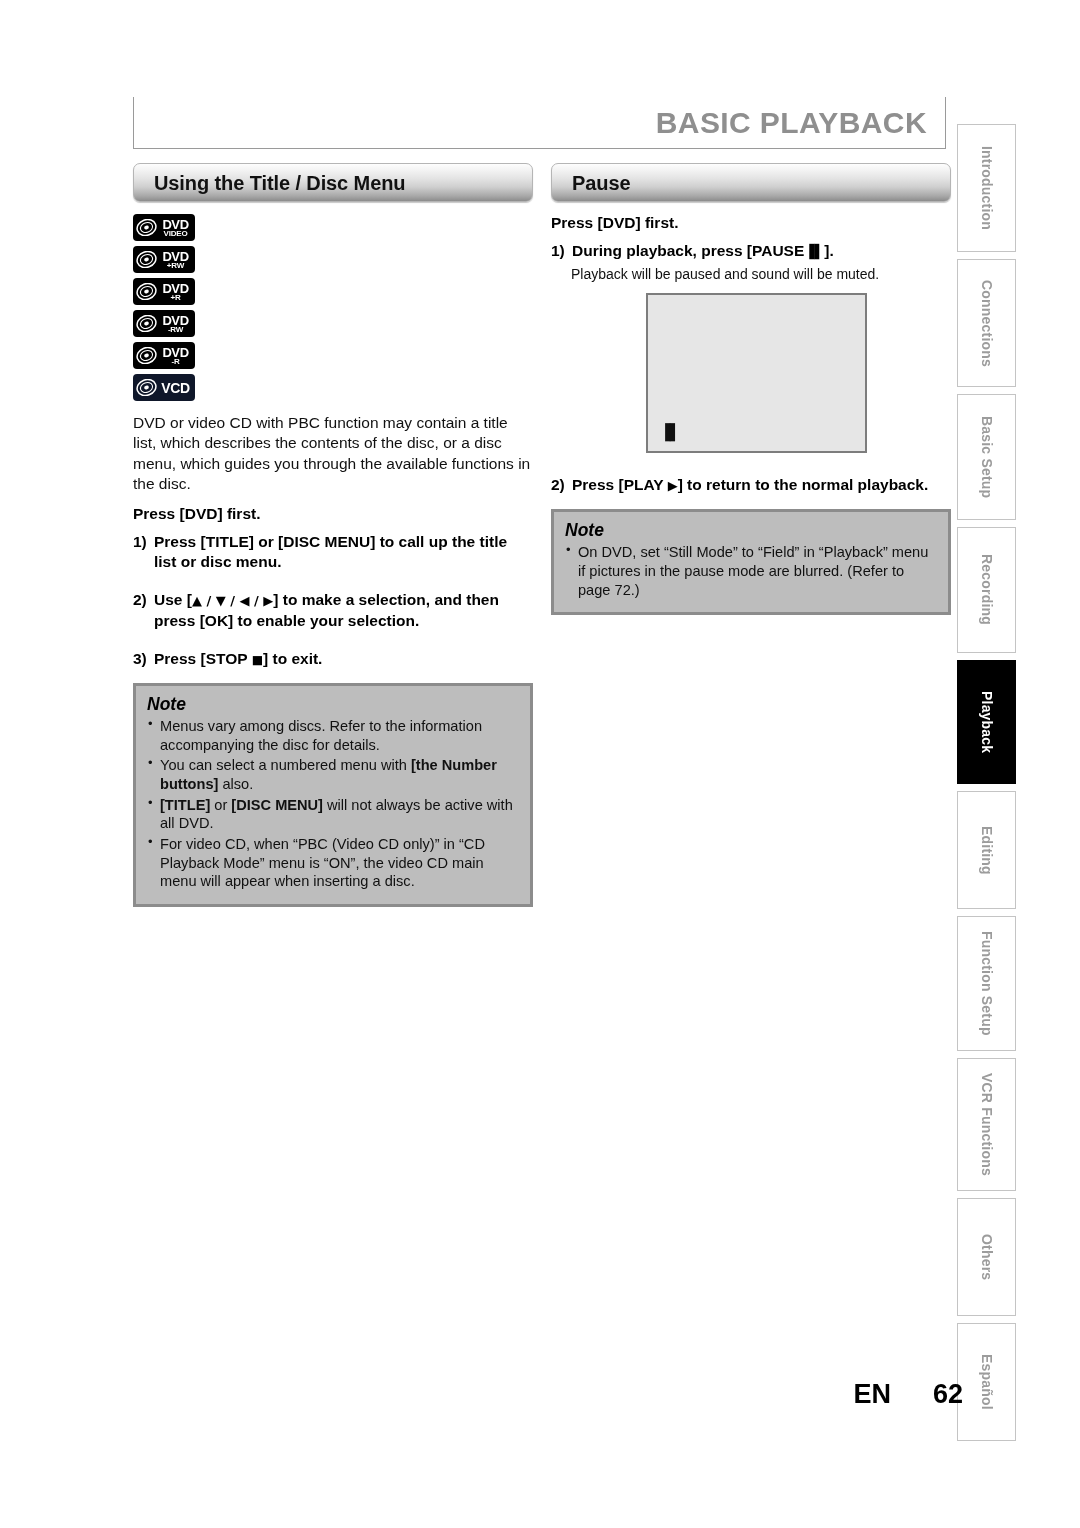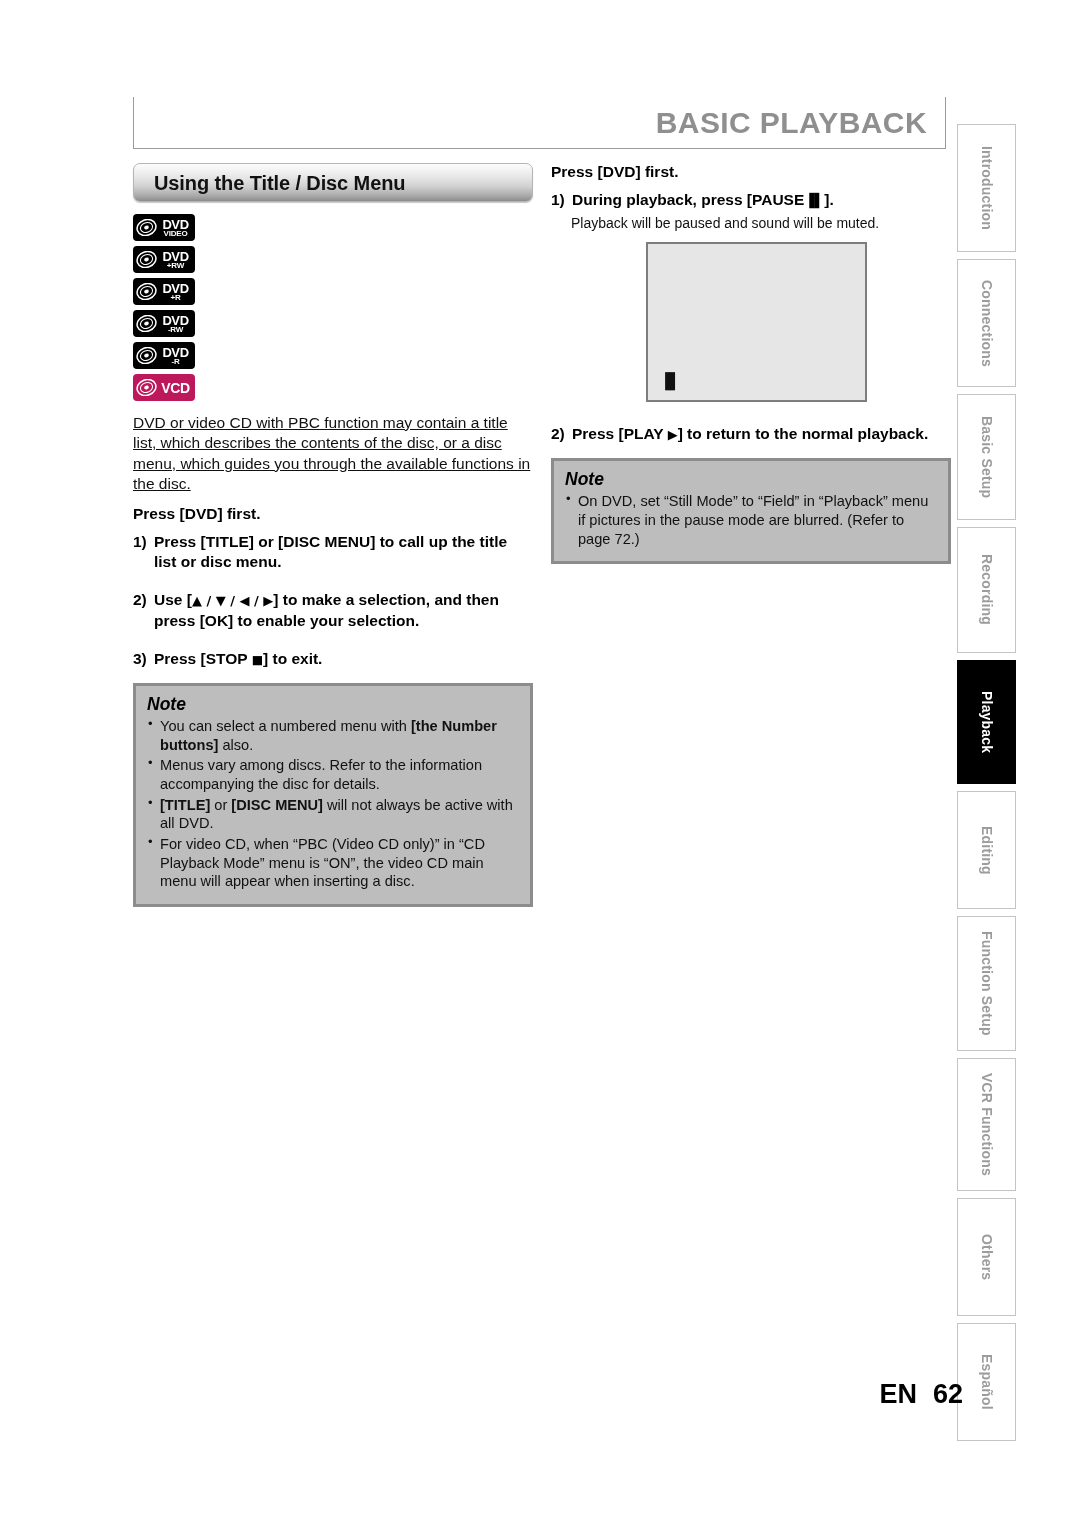--- a/index.html
+++ b/index.html
@@ -75,21 +75,21 @@
     flex-direction: column;
   }
   .disc-badge {
     position: relative;
     width: 62px; height: 27px;
     border-radius: 4px;
     background: #000;
     display: flex;
     align-items: center;
   }
-  .disc-badge.vcd { background: #be185d; }
+  .disc-badge.vcd { background: #0f172a; }
   .disc-disc {
     position: relative;
     width: 21px; height: 17px;
     margin-left: 3px;
     flex: none;
   }
   .disc-disc svg { display:block; }
   .disc-text {
     color: #fff;
     line-height: 1;
@@ -112,21 +112,20 @@
     margin-top: -1px;
   }
   .disc-badge.vcd .disc-main { font-size: 14px; letter-spacing: -0.3px; }
 
   
   .para {
     font-size: 15.5px;
     line-height: 1.31;
     margin: 0 0 11px 0;
     color: #111;
-    text-decoration: underline;
   }
   .lead {
     font-size: 15.5px;
     font-weight: bold;
     margin: 0 0 9px 0;
     color: #000;
   }
   .step {
     position: relative;
     font-size: 15.5px;
@@ -234,21 +233,21 @@
   
   #footer {
     position: absolute;
     left: 0; top: 1379px;
     width: 963px;
     text-align: right;
     font-size: 27px;
     font-weight: bold;
     color: #000;
   }
-  #footer .en { margin-right: 16px; }
+  #footer .en { margin-right: 42px; }
 </style>
 </head>
 <body>
 
 <div id="page">
 
   <div class="chapter-header">
     <div class="chapter-title">BASIC PLAYBACK</div>
   </div>
 
@@ -357,30 +356,33 @@
     <div class="gap-sm"></div>
 
     <p class="step">
       <span class="num">3)</span>
       <span>Press [STOP </span><span class="g g-sq">■</span><span>] to exit.</span>
     </p>
 
     <div class="note">
       <div class="note-title">Note</div>
       <ul class="note-list" id="note-list-left">
+          <li><span>Menus vary among discs. Refer to the information accompanying the disc for details.</span></li>
           <li><span>You can select a numbered menu with </span><b>[the Number buttons]</b><span> also.</span></li>
-          <li><span>Menus vary among discs. Refer to the information accompanying the disc for details.</span></li>
           <li><b>[TITLE]</b><span> or </span><b>[DISC MENU]</b><span> will not always be active with all DVD.</span></li>
           <li><span>For video CD, when “PBC (Video CD only)” in “CD Playback Mode” menu is “ON”, the video CD main menu will appear when inserting a disc.</span></li>
         </ul>
     </div>
   </div>
 
   <div class="col col-right">
 
+    <div class="section-bar">
+      <span>Pause</span>
+    </div>
 
     <p class="lead">Press [DVD] first.</p>
 
     <p class="step">
       <span class="num">1)</span>
       <span>During playback, press [PAUSE</span><span class="g">▐▌</span><span>].</span>
     </p>
 
     <p class="sub">Playback will be paused and sound will be muted.</p>
 

